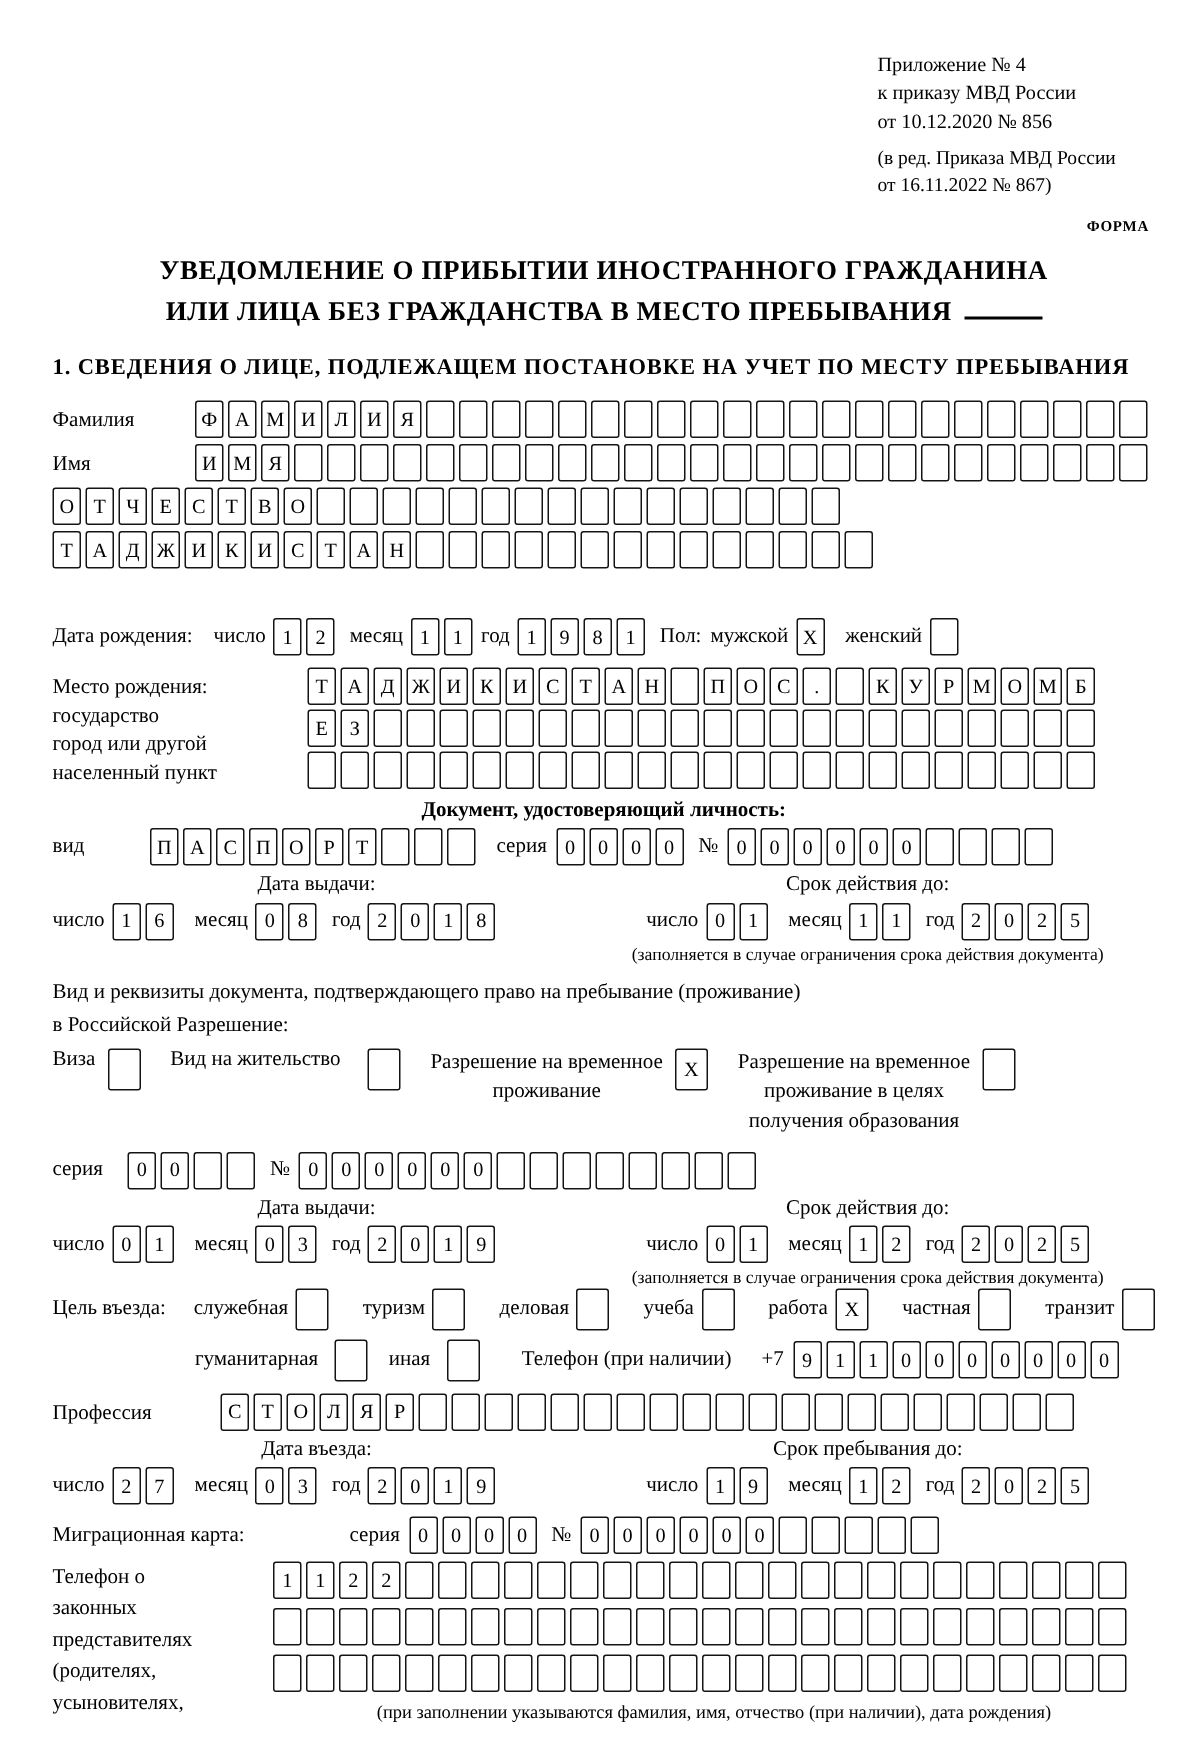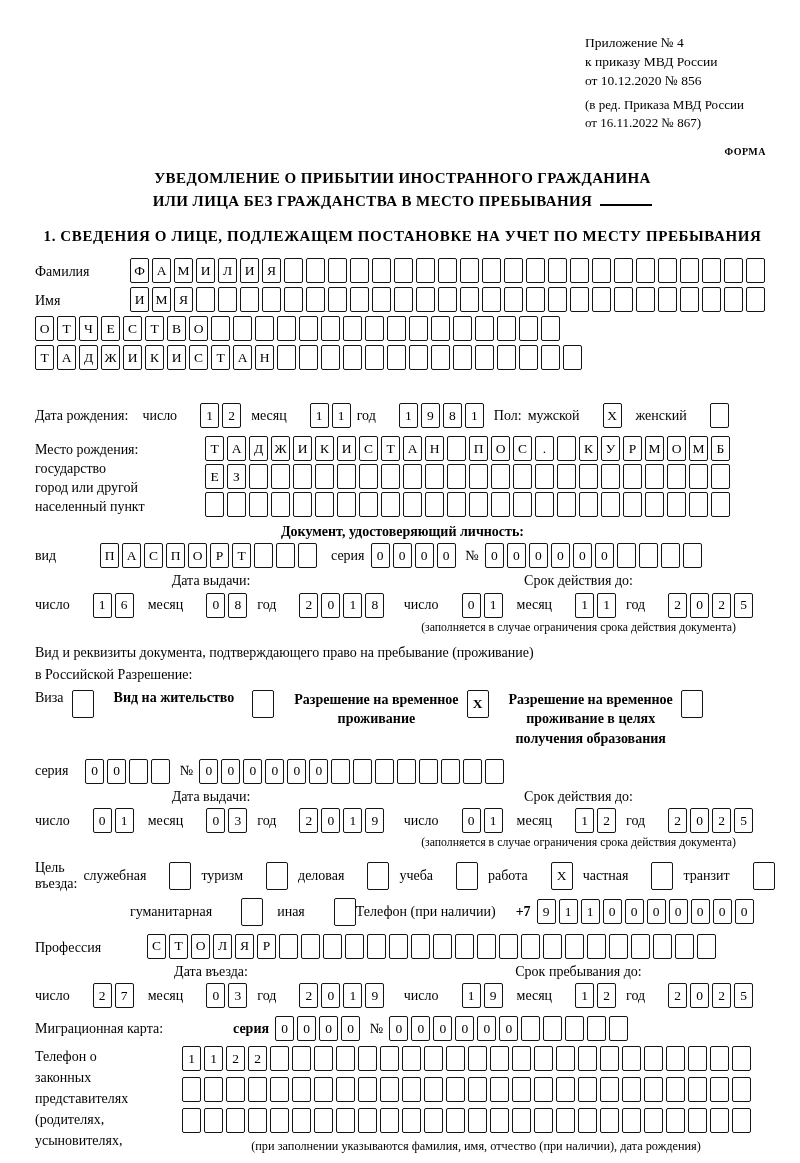--- a/index.html
+++ b/index.html
@@ -6,40 +6,40 @@
   body{
     width:800px;height:1163px;box-sizing:border-box;
     padding:34px 30px 0 35px;
     background:#ffffff;color:#000;
     font-family:"Liberation Serif","DejaVu Serif",serif;
     font-size:14px;
   }
   .appendix{margin-left:550px;font-size:13.5px;line-height:1.4;}
   .appendix-red{margin-left:550px;font-size:13px;line-height:1.4;margin-top:5px;}
   .forma{text-align:right;font-weight:bold;font-size:10px;margin-top:14px;letter-spacing:.5px;padding-right:4px;}
-  .title{text-align:center;font-weight:bold;font-size:15px;line-height:1.5;margin-top:10px;letter-spacing:.4px;}
+  .title{text-align:center;font-weight:bold;font-size:18px;line-height:1.5;margin-top:10px;letter-spacing:.4px;}
   .blank-line{display:inline-block;width:52px;border-bottom:2px solid #000;margin-left:8px;vertical-align:baseline;}
-  .s1-heading{font-weight:bold;font-size:15px;margin-top:16px;text-align:center;letter-spacing:.6px;}
+  .s1-heading{font-weight:bold;font-size:15px;margin-top:16px;letter-spacing:.6px;}
 
   .brow{display:flex;align-items:flex-start;margin-bottom:4px;}
   .blabel{flex:none;line-height:1.35;padding-top:5px;}
   .w95{width:95px;}.w110{width:112px;}.w145{width:145px;}.w170{width:170px;}.w175{width:178px;}
   .cells{display:inline-flex;gap:3px;flex:none;}
   .cell{
     flex:none;width:19px;height:25px;border:1.6px solid #141414;border-radius:2px;
     display:inline-flex;align-items:center;justify-content:center;
     font-size:13.5px;background:#fff;box-sizing:border-box;
   }
   .cb .cell{width:22px;height:28px;}
   .stack .cells{display:flex;margin-bottom:3px;}
 
   .inline-row{display:flex;align-items:center;}
-  .pair{display:inline-flex;align-items:center;gap:23px;}
-  .ml6{margin-left:6px;}.ml10{margin-left:10px;}.ml14{margin-left:14px;}.ml20{margin-left:20px;font-weight:bold;}.ml28{}
-  .mt6{margin-top:6px;}.mt8{margin-top:8px;}.mt10{margin-top:10px;}
+  .pair{display:inline-flex;align-items:center;gap:5px;}
+  .ml6{margin-left:6px;}.ml10{margin-left:10px;}.ml14{margin-left:14px;}.ml20{margin-left:20px;}.ml28{margin-left:28px;}
+  .mt6{margin-top:6px;}.mt8{margin-top:8px;}.mt10{margin-top:0;justify-content:space-between;}
 
   .doc-heading{text-align:center;font-weight:bold;font-size:14px;margin-top:4px;margin-bottom:3px;}
 
   .dates{display:flex;margin-top:5px;}
   .dleft{width:352px;flex:none;}
   .dright{flex:1;}
   .dtitle{text-align:center;font-size:14px;line-height:1.2;}
   .dfields{display:flex;align-items:center;margin-top:3px;}
   .dnote{font-size:11.8px;text-align:center;margin-top:2px;line-height:1.2;}
 

